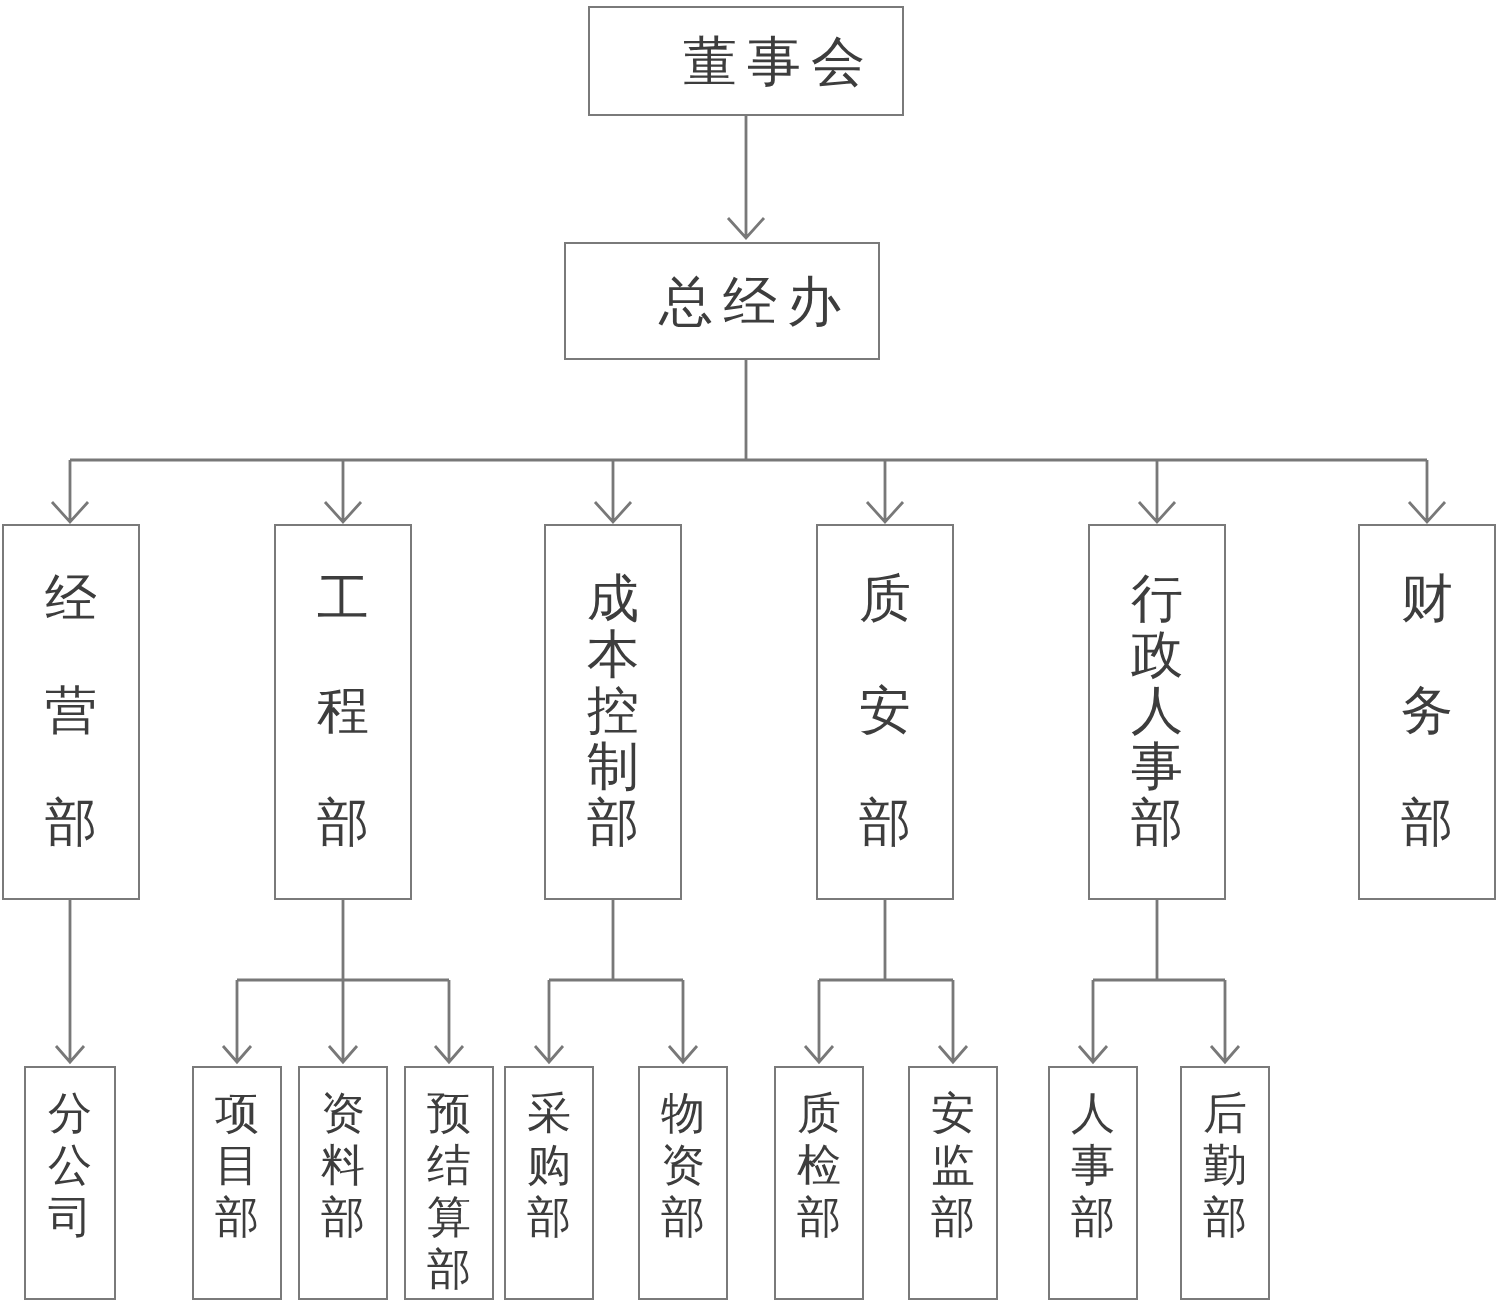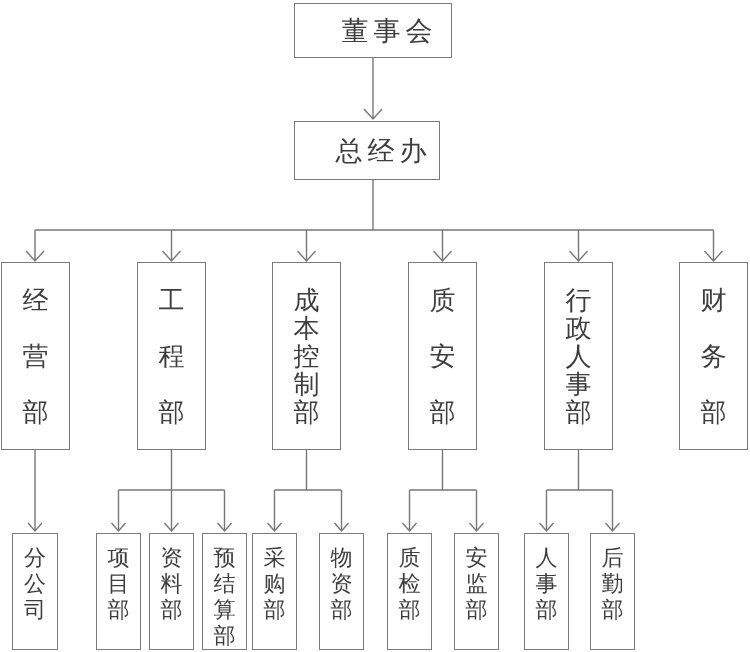--- a/index.html
+++ b/index.html
@@ -109,21 +109,21 @@
 
     <path d="M578.5 450 V490 M546.5 490 H612.5
              M546.5 490 V531 M539.5 523 L546.5 531 L553.5 523
              M612.5 490 V531 M605.5 523 L612.5 531 L619.5 523"></path>
   </svg>
 
   <div class="node hnode" style="left:294px;top:3px;width:158px;height:55px">
     <div class="hlabel">董事会</div>
   </div>
 
-  <div class="node hnode" style="left:294px;top:121px;width:146px;height:59px">
+  <div class="node hnode" style="left:282px;top:121px;width:158px;height:59px">
     <div class="hlabel">总经办</div>
   </div>
 
   <div class="node l3" style="left:1px;top:262px;width:69px;height:188px">
     <div class="vlabel">
         <span>经</span>
         <span>营</span>
         <span>部</span>
       </div>
   </div>

